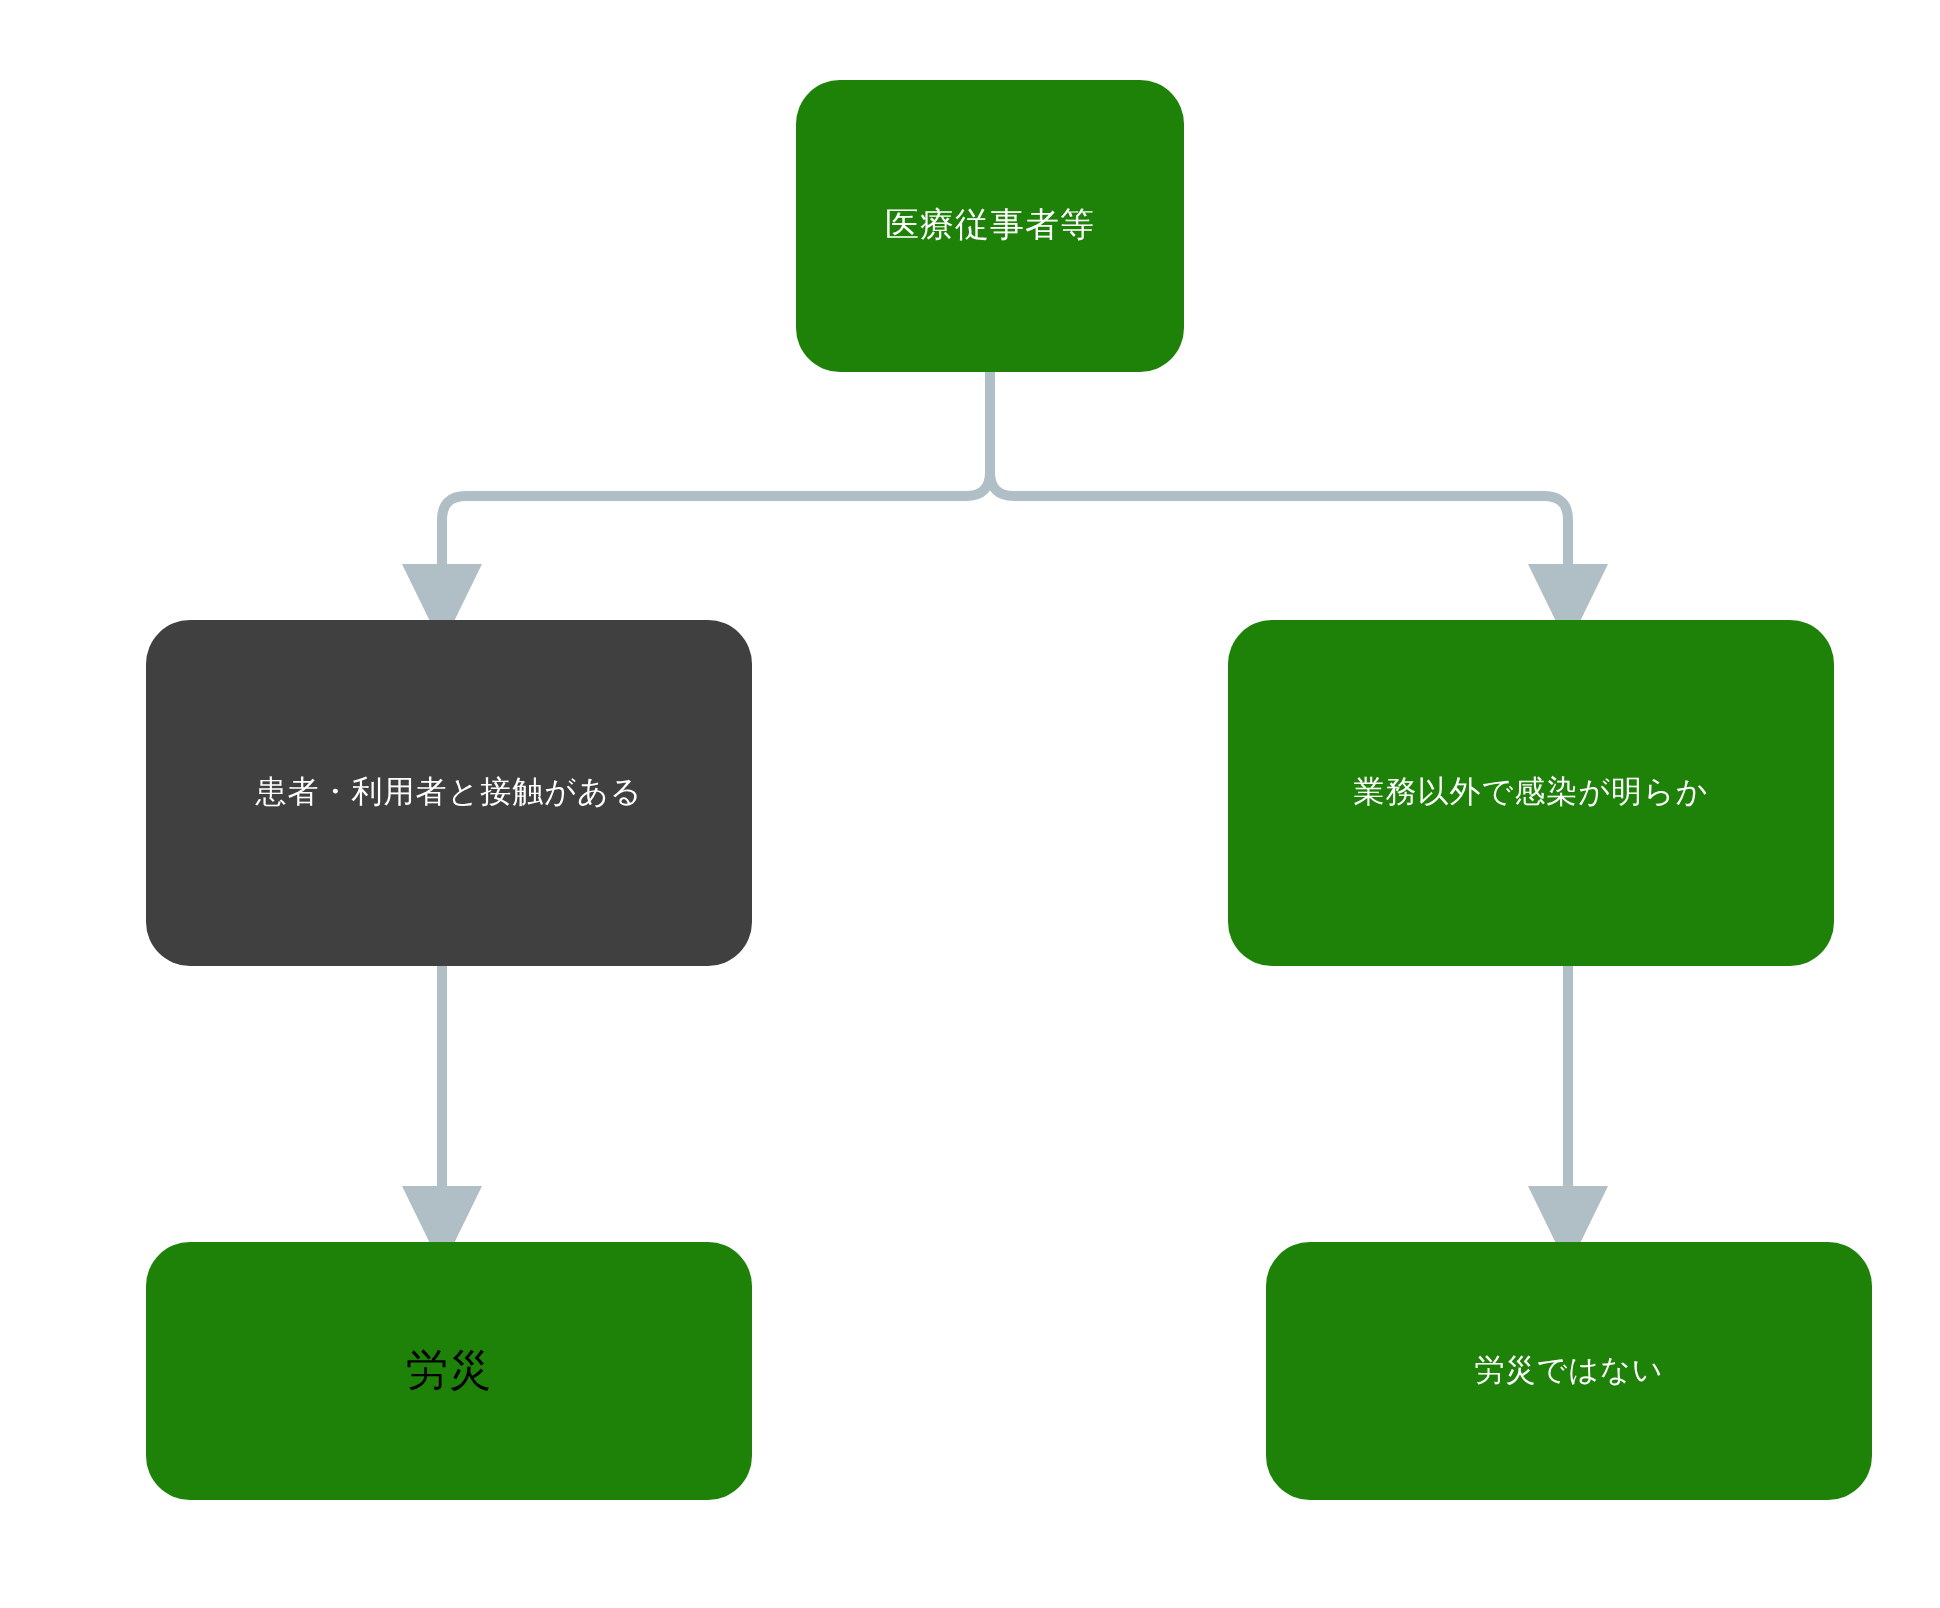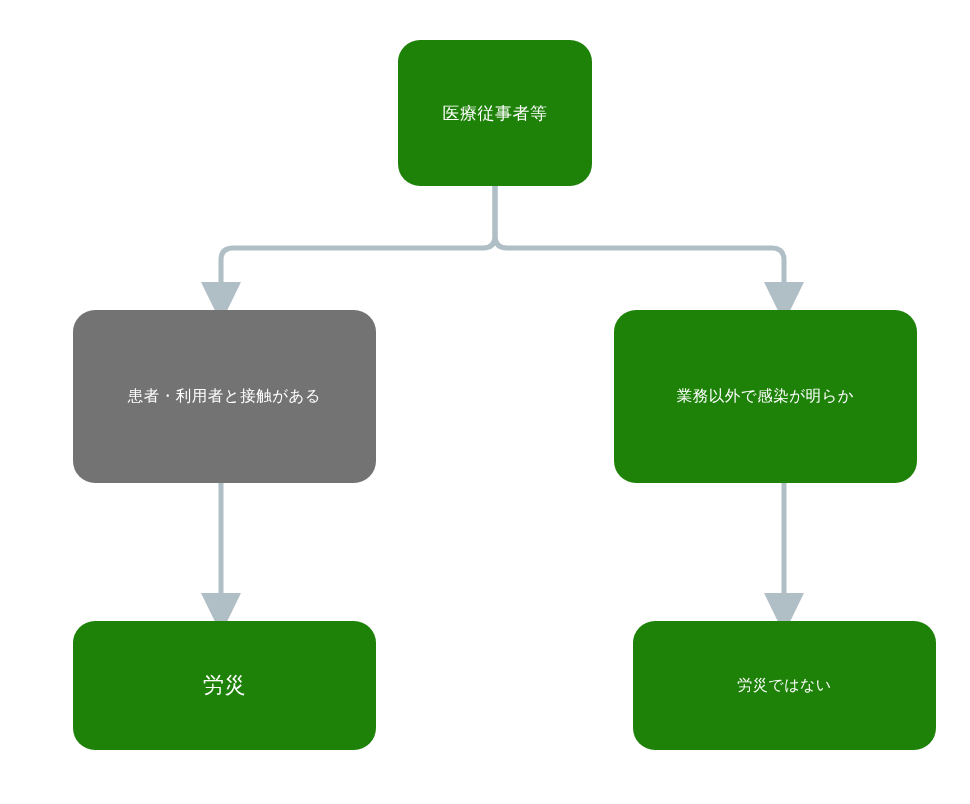--- a/index.html
+++ b/index.html
@@ -100,29 +100,29 @@
 
     <path d="M 221 483 L 221 599" fill="none" stroke="#B0BEC5" stroke-width="5" stroke-linecap="butt" marker-end="url(#arrowhead)"></path>
 
     <path d="M 784 483 L 784 599" fill="none" stroke="#B0BEC5" stroke-width="5" stroke-linecap="butt" marker-end="url(#arrowhead)"></path>
   </svg>
 
   <div class="node" id="node-root" style="left: 398px; top: 40px; width: 194px; height: 146px; font-size: 17px; background: rgb(30, 130, 9); color: rgb(255, 255, 255);">
     <span class="node-label">医療従事者等</span>
   </div>
 
-  <div class="node" id="node-contact" style="left: 73px; top: 310px; width: 303px; height: 173px; font-size: 15.5px; background: #737373; color: rgb(255, 255, 255);">
+  <div class="node" id="node-contact" style="left: 73px; top: 310px; width: 303px; height: 173px; font-size: 15.5px; background: #404040; color: rgb(255, 255, 255);">
     <span class="node-label">患者・利用者と接触がある</span>
   </div>
 
   <div class="node" id="node-nonwork" style="left: 614px; top: 310px; width: 303px; height: 173px; font-size: 15.5px; background: rgb(30, 130, 9); color: rgb(255, 255, 255);">
     <span class="node-label">業務以外で感染が明らか</span>
   </div>
 
-  <div class="node" id="node-rousai" style="left: 73px; top: 621px; width: 303px; height: 129px; font-size: 21px; background: rgb(30, 130, 9); color: #ffffff;">
+  <div class="node" id="node-rousai" style="left: 73px; top: 621px; width: 303px; height: 129px; font-size: 21px; background: rgb(30, 130, 9); color: #000000;">
     <span class="node-label">労災</span>
   </div>
 
   <div class="node" id="node-not-rousai" style="left: 633px; top: 621px; width: 303px; height: 129px; font-size: 15px; background: rgb(30, 130, 9); color: rgb(255, 255, 255);">
     <span class="node-label">労災ではない</span>
   </div>
 
 </div>
 
 </body></html>

